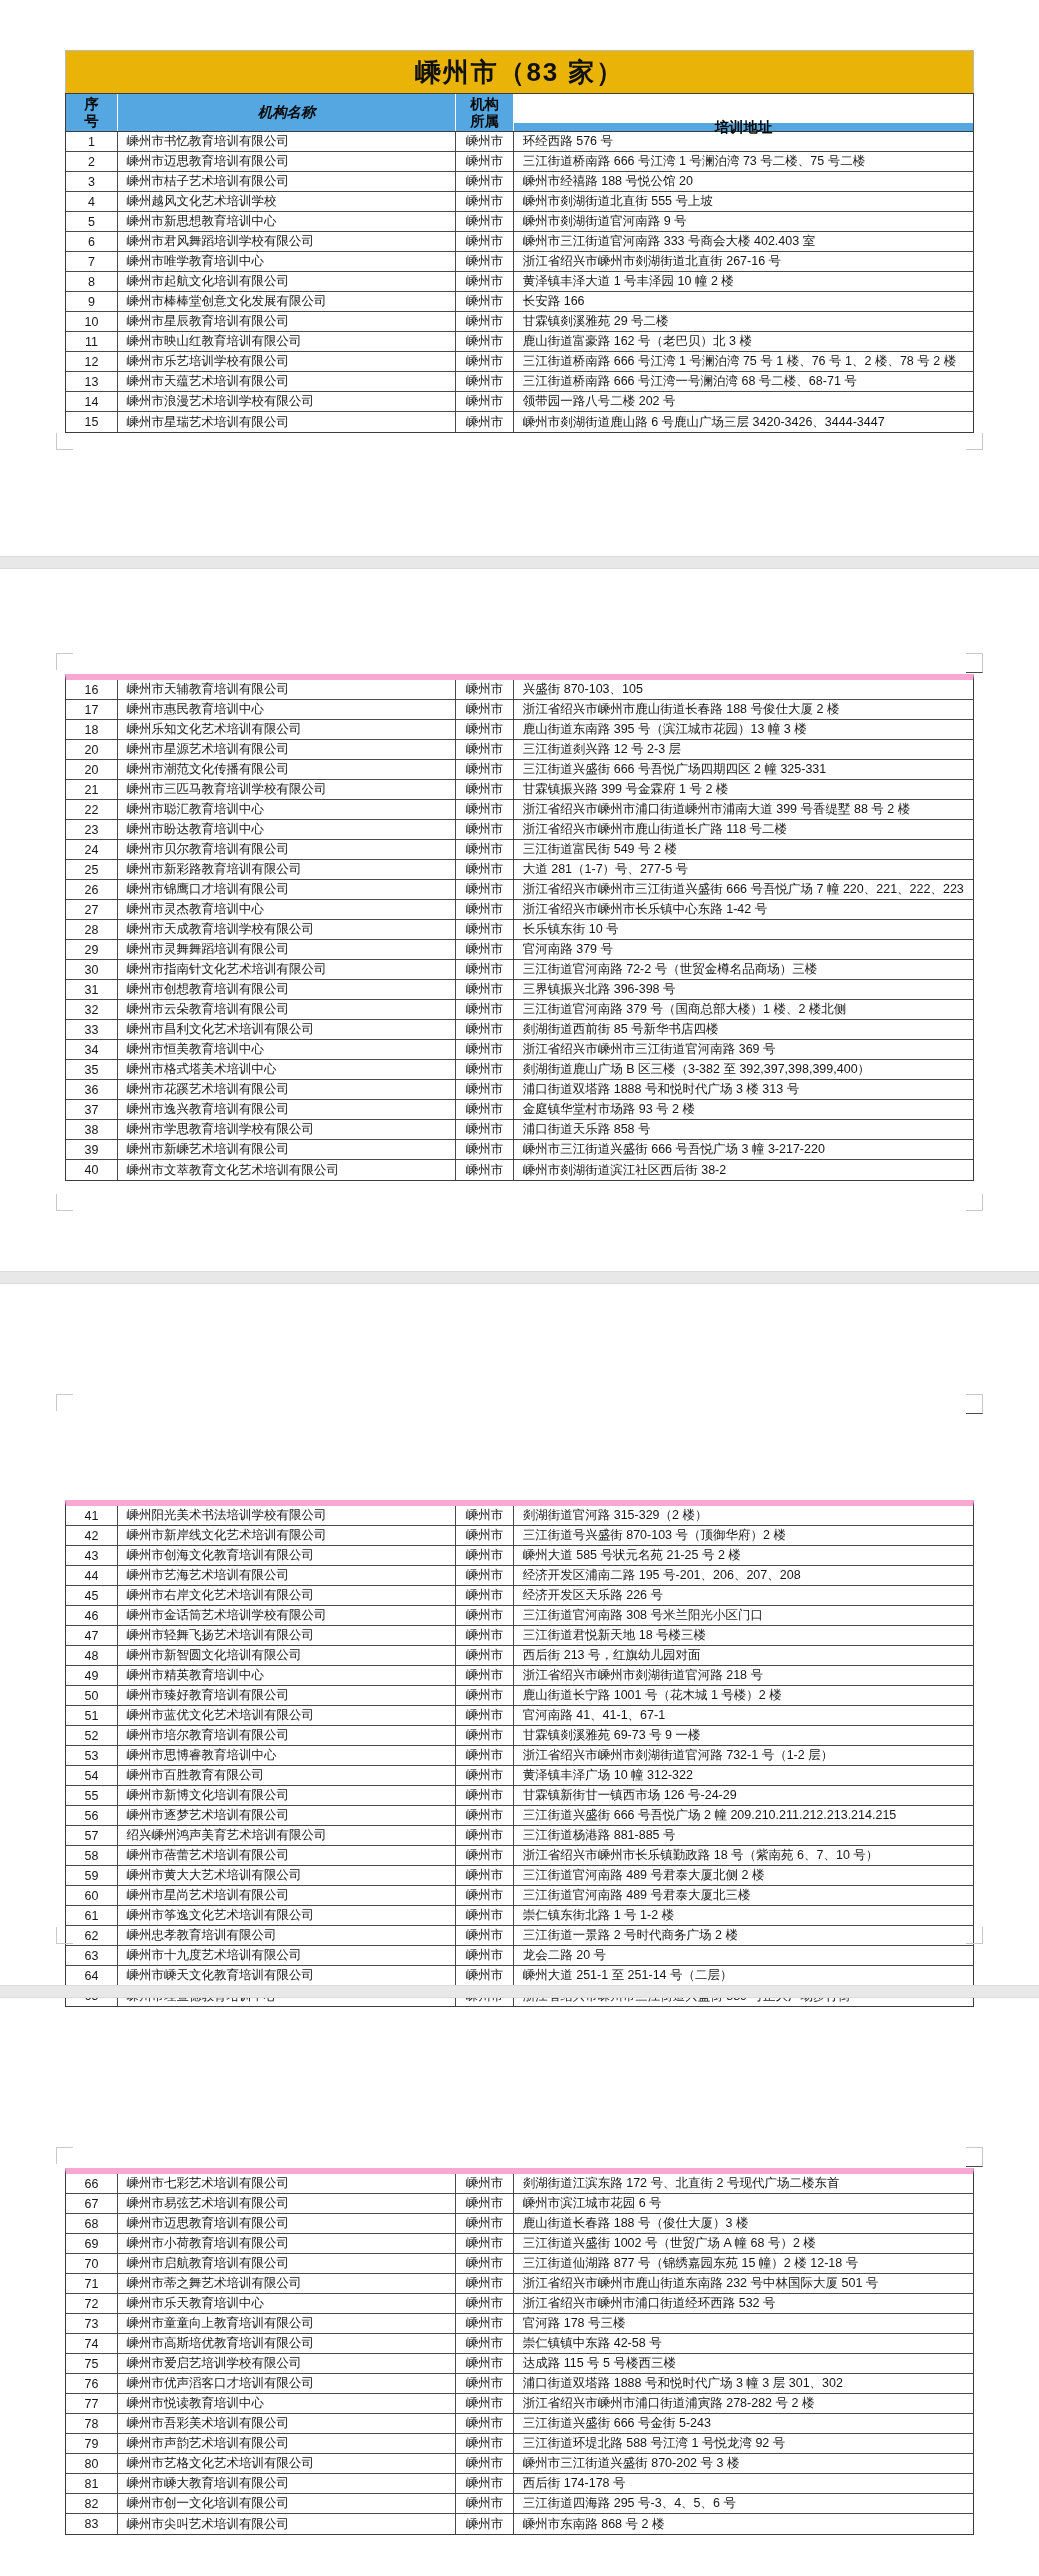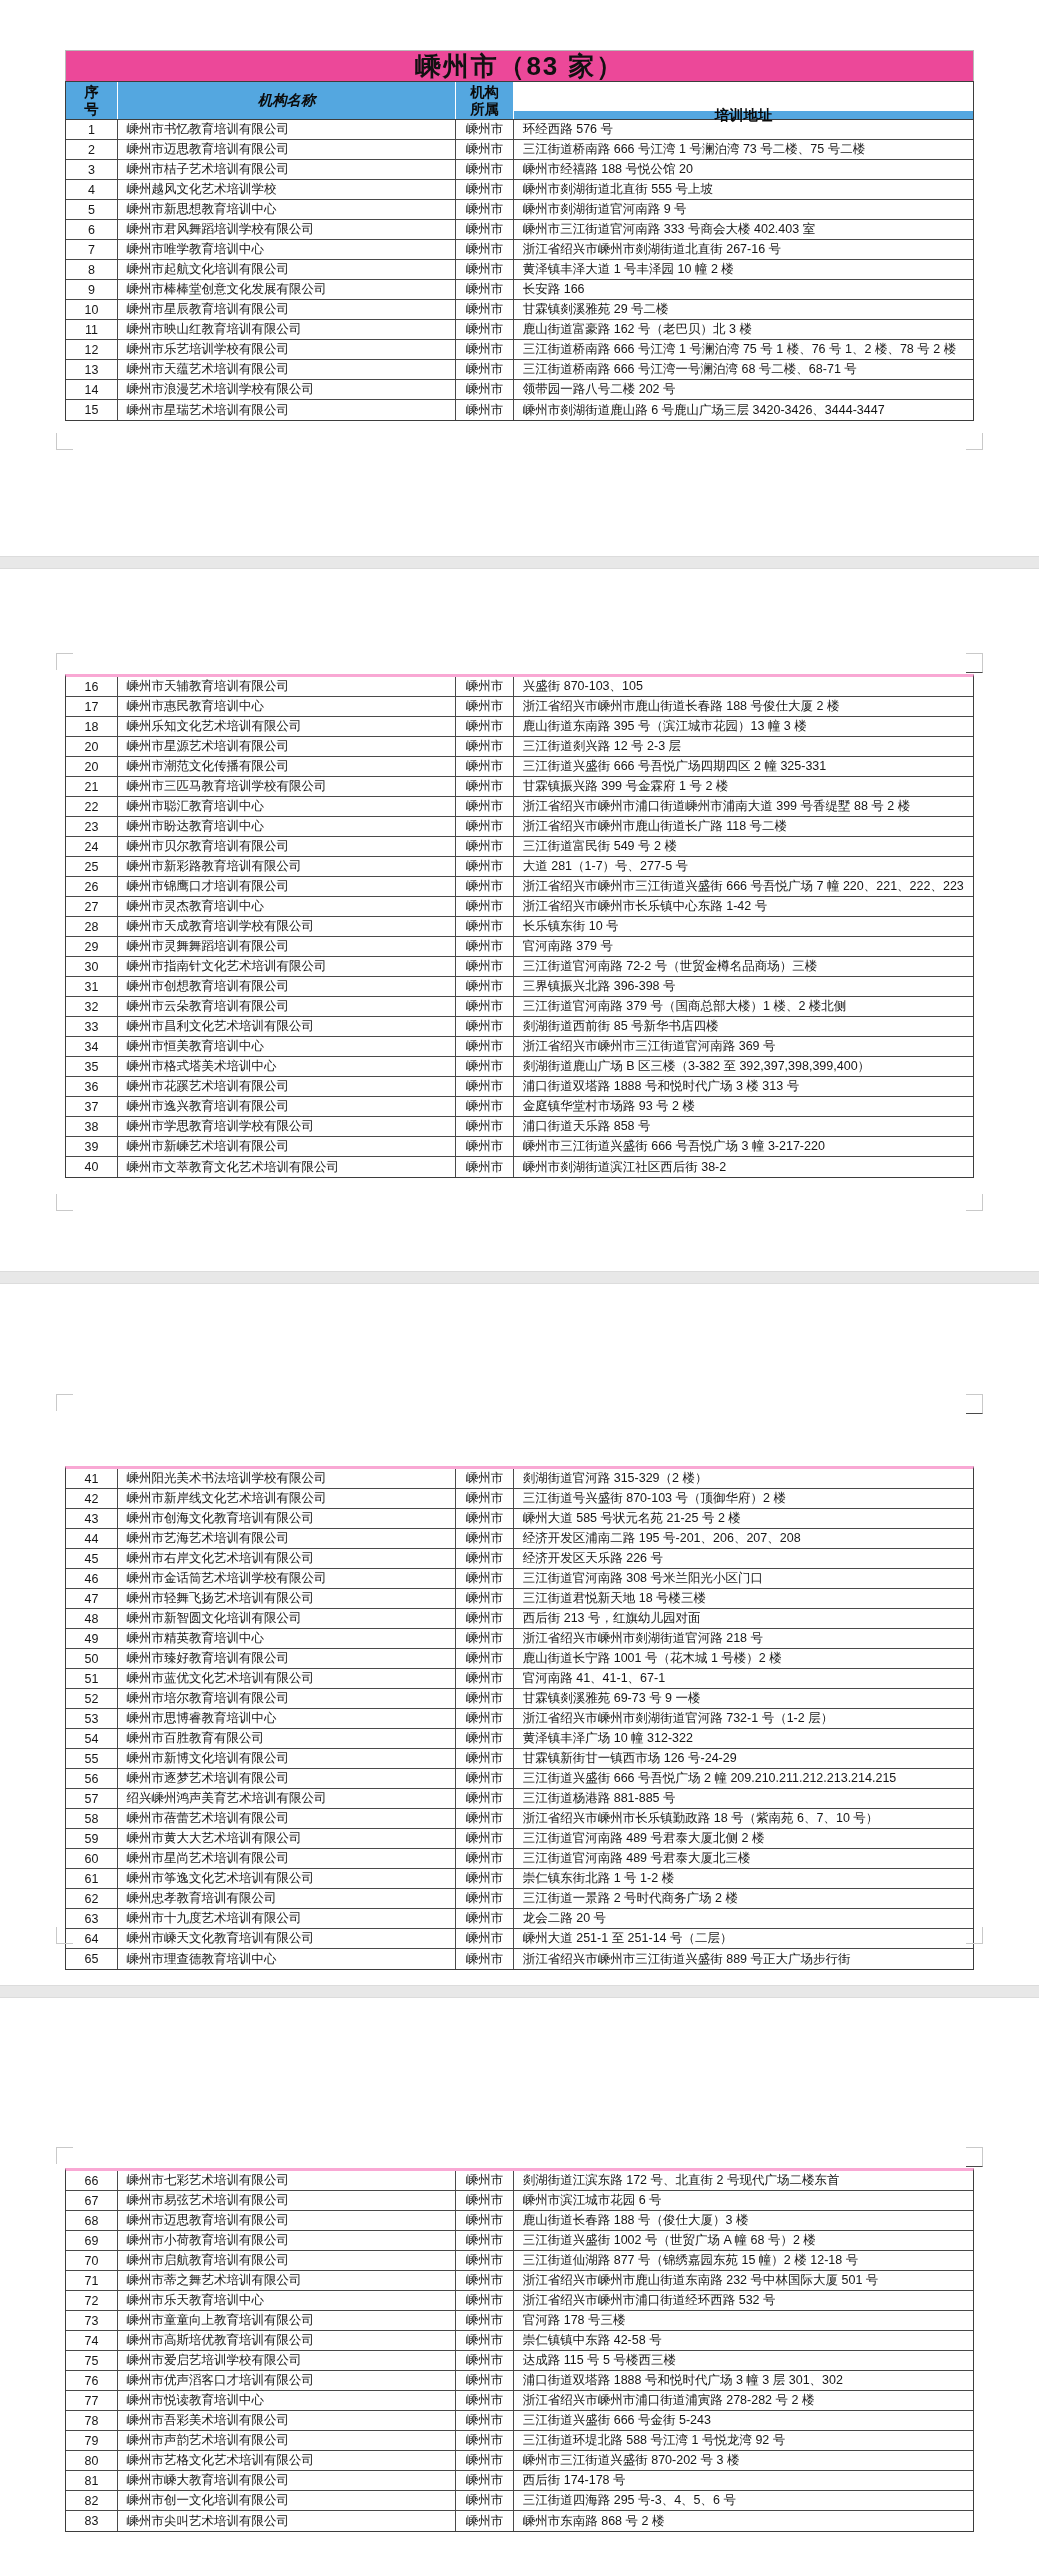--- a/index.html
+++ b/index.html
@@ -17,36 +17,36 @@
   
   .corner{position:absolute;width:17.3px;height:17.3px;box-sizing:border-box;border:0 solid #c9c9c9;}
   .corner.tl{border-top-width:1.9px;border-left-width:1.9px;}
   .corner.tr{border-top-width:1.9px;border-right-width:1.9px;}
   .corner.bl{border-bottom-width:1.9px;border-left-width:1.9px;}
   .corner.br{border-bottom-width:1.9px;border-right-width:1.9px;}
 
   .tbl{position:absolute;left:65px;width:909px;box-sizing:border-box;}
 
   .title-box{
-    box-sizing:border-box;height:31px;border:1px solid #b9b9b9;border-bottom:none;
-    display:flex;align-items:center;justify-content:center;background:#ec4899;
+    box-sizing:border-box;height:43px;border:1px solid #b9b9b9;border-bottom:none;
+    display:flex;align-items:center;justify-content:center;background:#eab308;
     font-size:26px;font-weight:bold;letter-spacing:1.9px;color:#111;
   }
 
   .thead{display:flex;height:39px;border:1px solid #3d3d3d;border-bottom-width:1px;box-sizing:border-box;}
   .th{
     background:var(--header-bg,#54a7e0);
     display:flex;align-items:center;justify-content:center;text-align:center;
     font-weight:bold;font-size:14.4px;line-height:1.15;color:#0b0b0b;
     box-sizing:border-box;border-right:1.9px solid #ffffff;white-space:pre-line;
   }
   .th:last-child{border-right:none;}
 
   .tbody{border:1px solid #3d3d3d;border-top:none;box-sizing:border-box;background:#fff;}
-  .tbl.no-head .tbody{border-top:3px solid #f9a8d4;}
+  .tbl.no-head .tbody{border-top:6px solid #f9a8d4;}
   .tr{display:flex;height:var(--rh,20px);box-sizing:border-box;}
   .tr:not(:last-child){border-bottom:1px solid #4a4a4a;}
   .td{
     box-sizing:border-box;border-right:1px solid #4a4a4a;
     display:flex;align-items:center;font-size:12.5px;color:#161616;
     white-space:nowrap;overflow:hidden;
   }
   .td:last-child{border-right:none;}
   .td.serial{width:52px;justify-content:center;}
   .td.name{width:339px;padding-left:8.7px;}
@@ -331,21 +331,21 @@
   </div>
 
   <div class="corner bl" style="top:1194px;left:56px;"></div>
   <div class="corner br" style="top:1194px;left:966px;"></div>
 
   <div class="page-gap" style="top:1271px;"></div>
 
   <div class="corner tl" style="top:1394px;left:56px;"></div>
   <div class="corner tr" style="top:1394px;left:966px;"></div>
 
-  <div class="tbl no-head" style="top:1466px; --rh:20px;">
+  <div class="tbl no-head" style="top:1500px; --rh:20px;">
     <div class="tbody">
         <div class="tr">
           <div class="td serial">41</div>
           <div class="td name">嵊州阳光美术书法培训学校有限公司</div>
           <div class="td aff">嵊州市</div>
           <div class="td addr">剡湖街道官河路 315-329（2 楼）</div>
         </div>
         <div class="tr">
           <div class="td serial">42</div>
           <div class="td name">嵊州市新岸线文化艺术培训有限公司</div>

